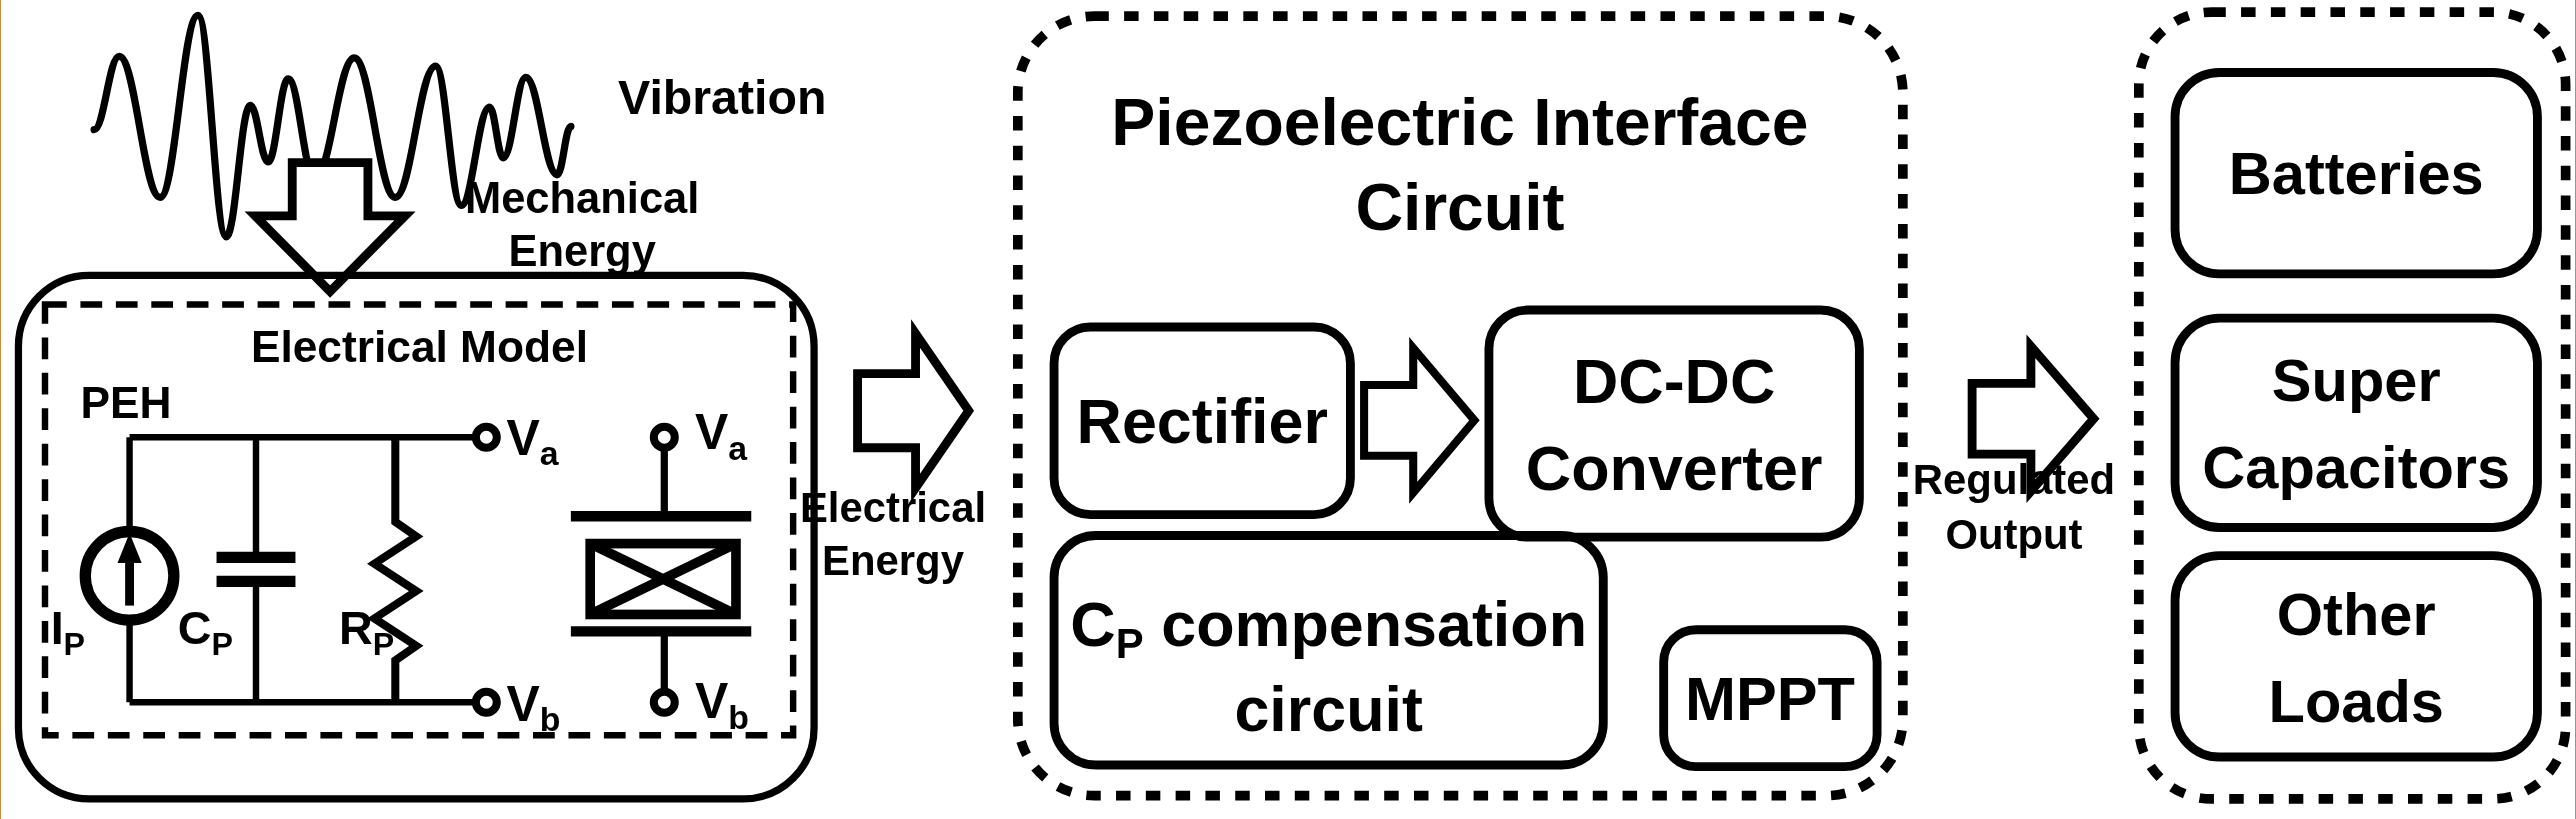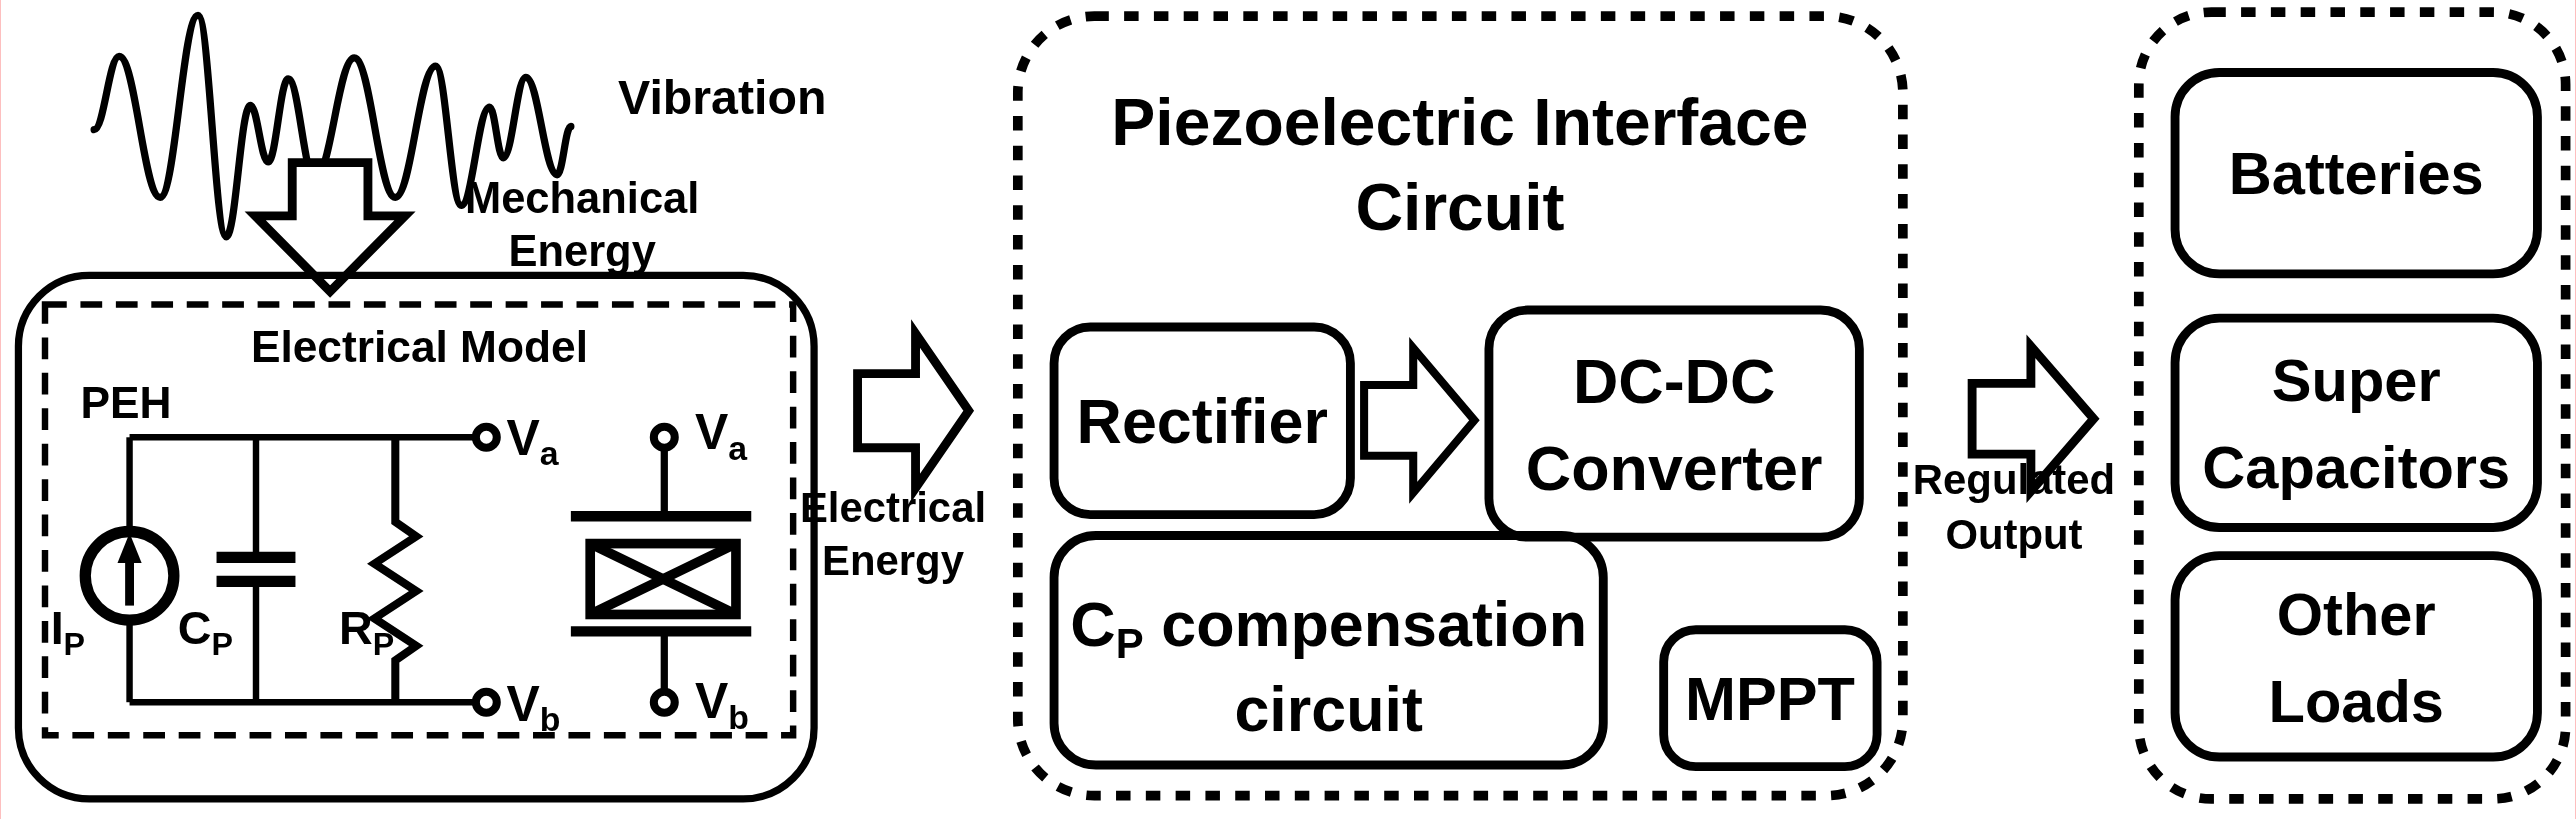--- a/index.html
+++ b/index.html
@@ -1,16 +1,16 @@
 <!DOCTYPE html>
 <html style="font-size:13px"><head>
 <meta charset="utf-8">
 <style>
   html, body { margin: 0; padding: 0; background: #ffffff; }
-  .stage { width: 2576px; height: 819px; position: relative; background: #fca5a5; }
+  .stage { width: 2576px; height: 819px; position: relative; background: #a16207; }
   svg { display: block; }
   text {
     font-family: "Liberation Sans", "DejaVu Sans", sans-serif;
     font-weight: 700;
     fill: #000000;
   }
   .ln { stroke: #000000; fill: none; }
   .fillw { fill: #ffffff; stroke: #000000; }
   .blk { fill: #000000; stroke: none; }
 </style>

